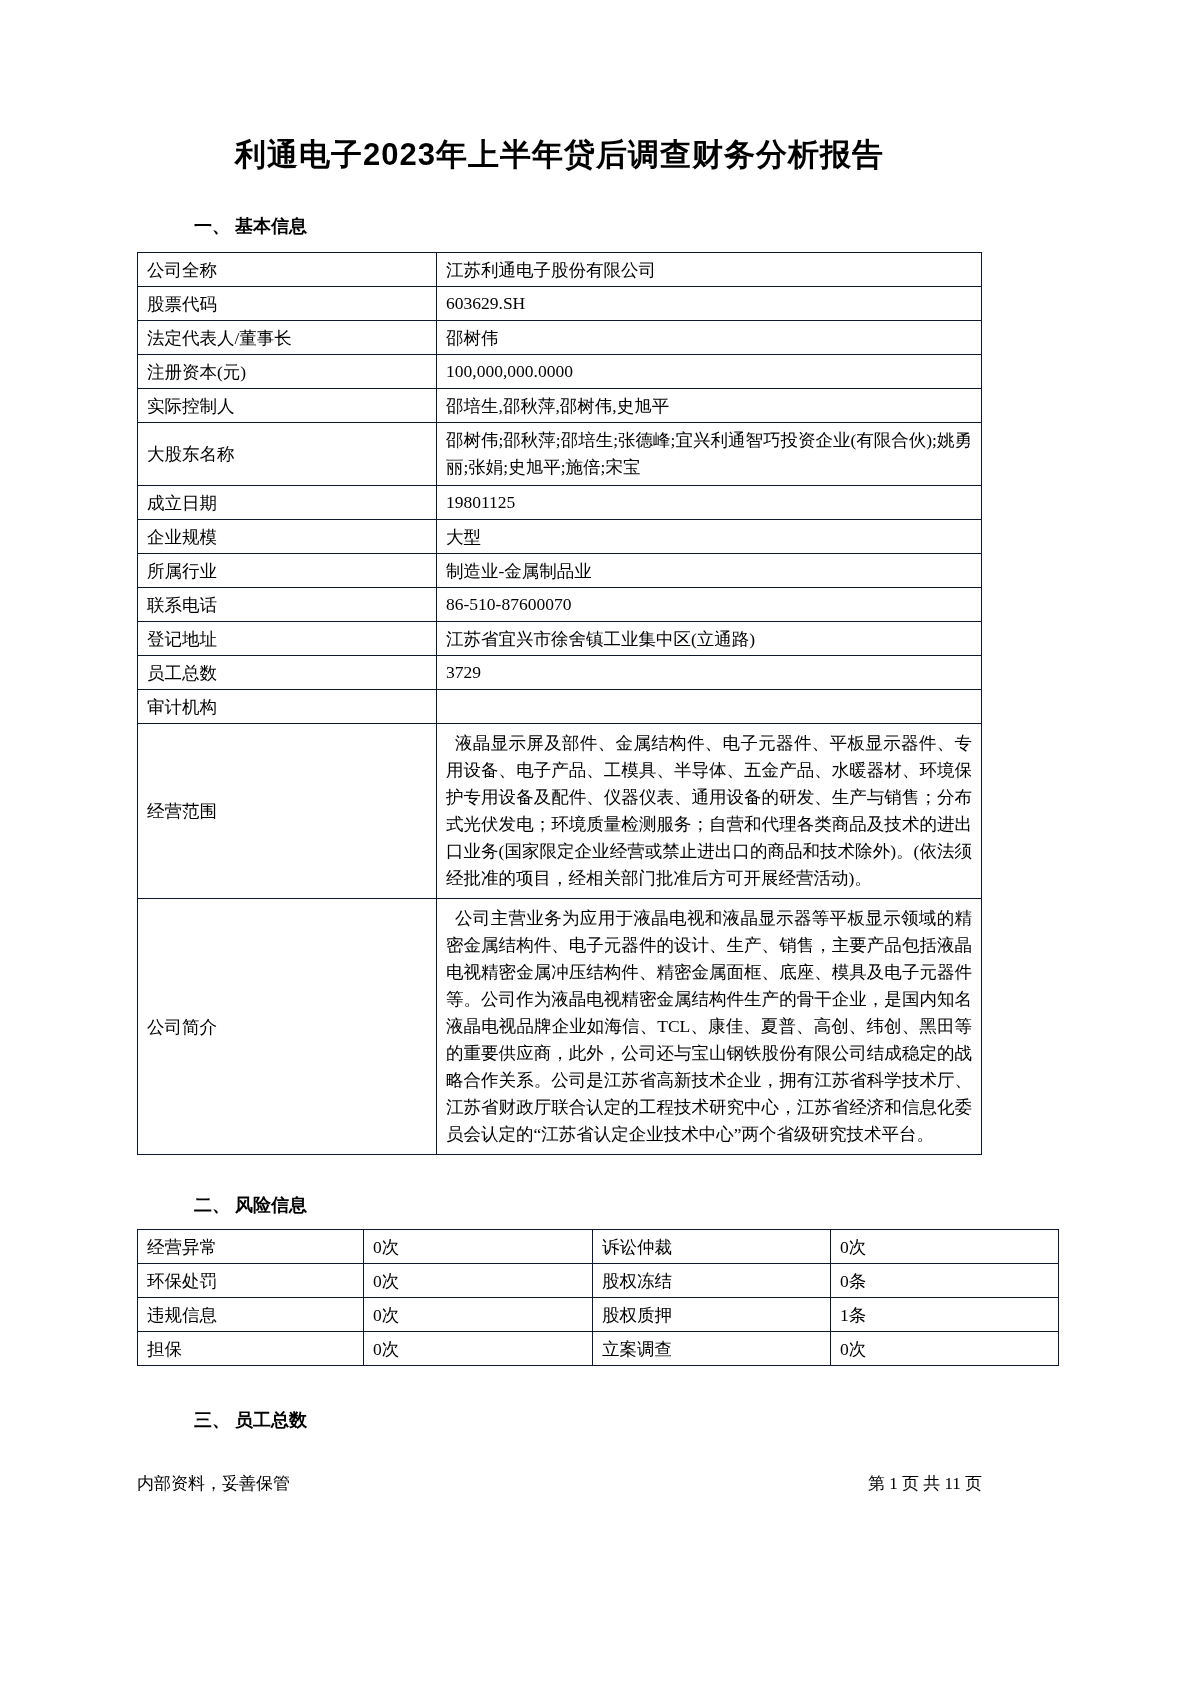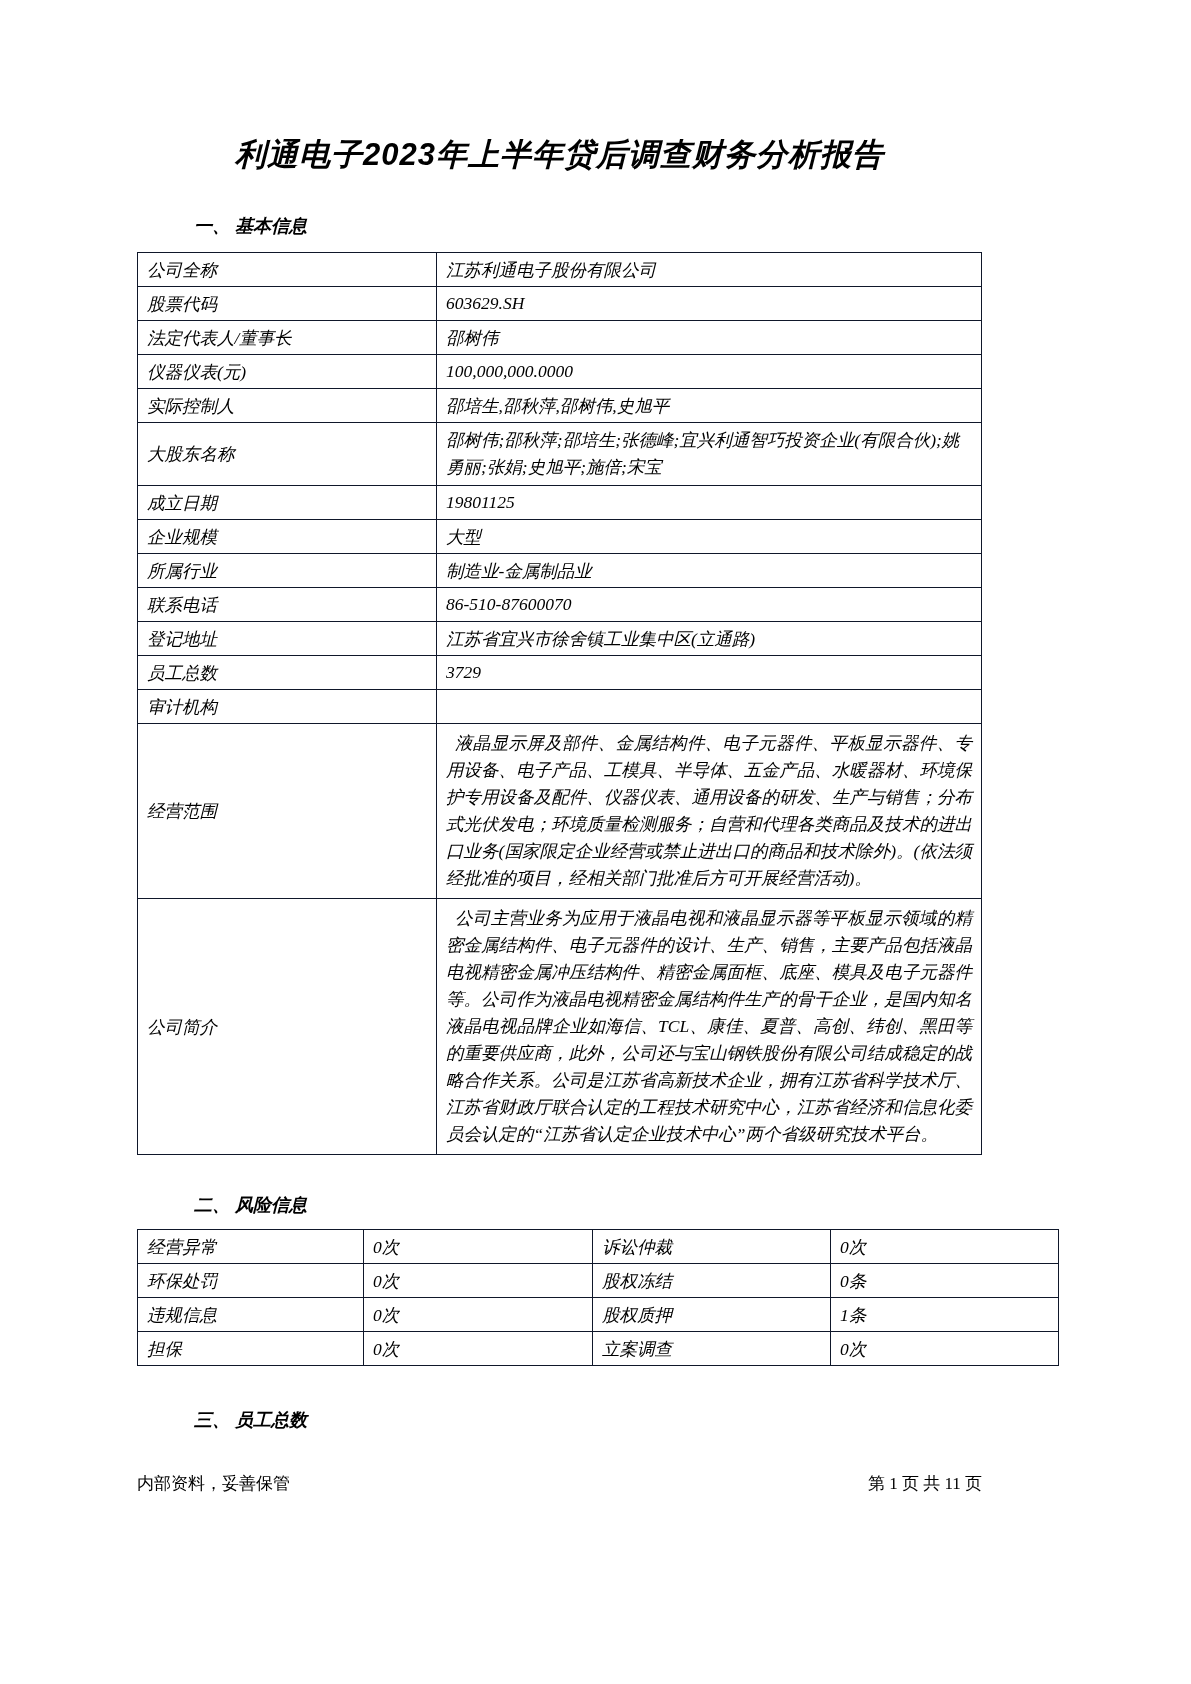--- a/index.html
+++ b/index.html
@@ -9,21 +9,21 @@
     color: #000000;
     font-family: "Liberation Serif", "DejaVu Serif", serif;
   }
   .page {
     position: relative;
     width: 1191px;
     height: 1684px;
     overflow: hidden;
     background: #ffffff;
   }
-  .content { margin: 0 209px 0 137px; font-style: italic; }
+  .content { margin: 0 209px 0 137px; }
 
   h1.title {
     margin: 0;
     padding-top: 134px;
     text-align: center;
     font-size: 31px;
     font-weight: bold;
     font-family: "Liberation Sans", "DejaVu Sans", sans-serif;
     letter-spacing: 1px;
   }
@@ -94,21 +94,21 @@
         </tr>
         <tr class="r-single">
           <td class="c-label">股票代码</td>
           <td class="c-value">603629.SH</td>
         </tr>
         <tr class="r-single">
           <td class="c-label">法定代表人/董事长</td>
           <td class="c-value">邵树伟</td>
         </tr>
         <tr class="r-single">
-          <td class="c-label">仪器仪表(元)</td>
+          <td class="c-label">注册资本(元)</td>
           <td class="c-value">100,000,000.0000</td>
         </tr>
         <tr class="r-single">
           <td class="c-label">实际控制人</td>
           <td class="c-value">邵培生,邵秋萍,邵树伟,史旭平</td>
         </tr>
         <tr class="r-double">
           <td class="c-label">大股东名称</td>
           <td class="c-value">邵树伟;邵秋萍;邵培生;张德峰;宜兴利通智巧投资企业(有限合伙);姚勇丽;张娟;史旭平;施倍;宋宝</td>
         </tr>

